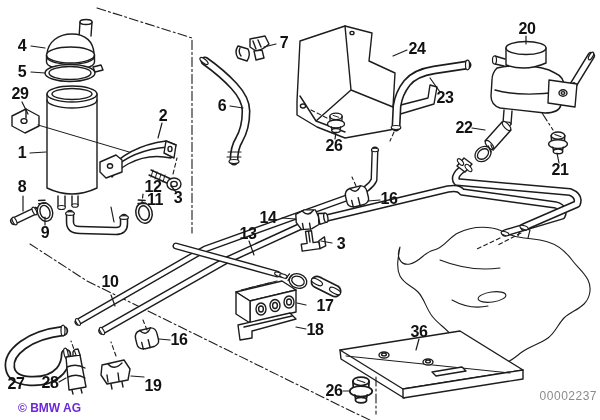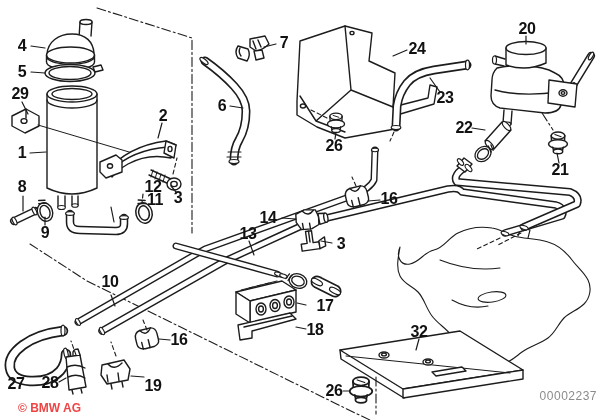--- a/index.html
+++ b/index.html
@@ -2,21 +2,21 @@
 <html><head>
 <meta charset="utf-8">
 <style>
   html,body{margin:0;padding:0;background:#fff;}
   .stage{position:relative;width:600px;height:420px;background:#fff;overflow:hidden;
          font-family:"Liberation Sans", sans-serif;}
   .stage svg{position:absolute;left:0;top:0;}
   .part-label{position:absolute;transform:translate(-50%,-50%);
               font-weight:700;font-size:16px;color:#111;letter-spacing:-0.5px;
               cursor:pointer;user-select:none;line-height:1;}
-  .footer-copyright{position:absolute;left:18px;top:401px;font-size:12px;font-weight:700;color:#ef4444;}
+  .footer-copyright{position:absolute;left:18px;top:401px;font-size:12px;font-weight:700;color:#6d28d9;}
   .footer-code{position:absolute;right:3px;top:389px;font-size:12px;color:#8b8b8b;letter-spacing:0.5px;}
 </style>
 </head>
 <body>
 
 <div class="stage" style="background: rgb(255, 255, 255);">
 
 <svg width="600" height="420" viewBox="0 0 600 420" stroke="#1c1c1c" stroke-width="1.4" fill="none" stroke-linecap="round" stroke-linejoin="round">
 
   <defs>
@@ -346,21 +346,21 @@
       <div class="part-label" style="left: 464px; top: 128px;">22</div>
       <div class="part-label" style="left: 334px; top: 146px;">26</div>
       <div class="part-label" style="left: 560px; top: 170px;">21</div>
       <div class="part-label" style="left: 389px; top: 199px;">16</div>
       <div class="part-label" style="left: 268px; top: 218px;">14</div>
       <div class="part-label" style="left: 341px; top: 244px;">3</div>
       <div class="part-label" style="left: 248px; top: 234px;">13</div>
       <div class="part-label" style="left: 110px; top: 282px; text-align: center;">10</div>
       <div class="part-label" style="left: 315px; top: 306px; margin-left: 10px;">17</div>
       <div class="part-label" style="left: 315px; top: 330px; text-align: center;">18</div>
-      <div class="part-label" style="left: 419px; top: 332px;">32</div>
+      <div class="part-label" style="left: 419px; top: 332px;">36</div>
       <div class="part-label" style="left: 179px; top: 340px;">16</div>
       <div class="part-label" style="left: 153px; top: 377px; margin-top: 9px;">19</div>
       <div class="part-label" style="left: 50px; top: 383px;">28</div>
       <div class="part-label" style="left: 16px; top: 384px;">27</div>
       <div class="part-label" style="left: 334px; top: 391px;">26</div>
     </div>
 
 <div class="footer-copyright">© BMW AG</div>
 <div class="footer-code" style="color: rgb(139, 139, 139);">00002237</div>
 

